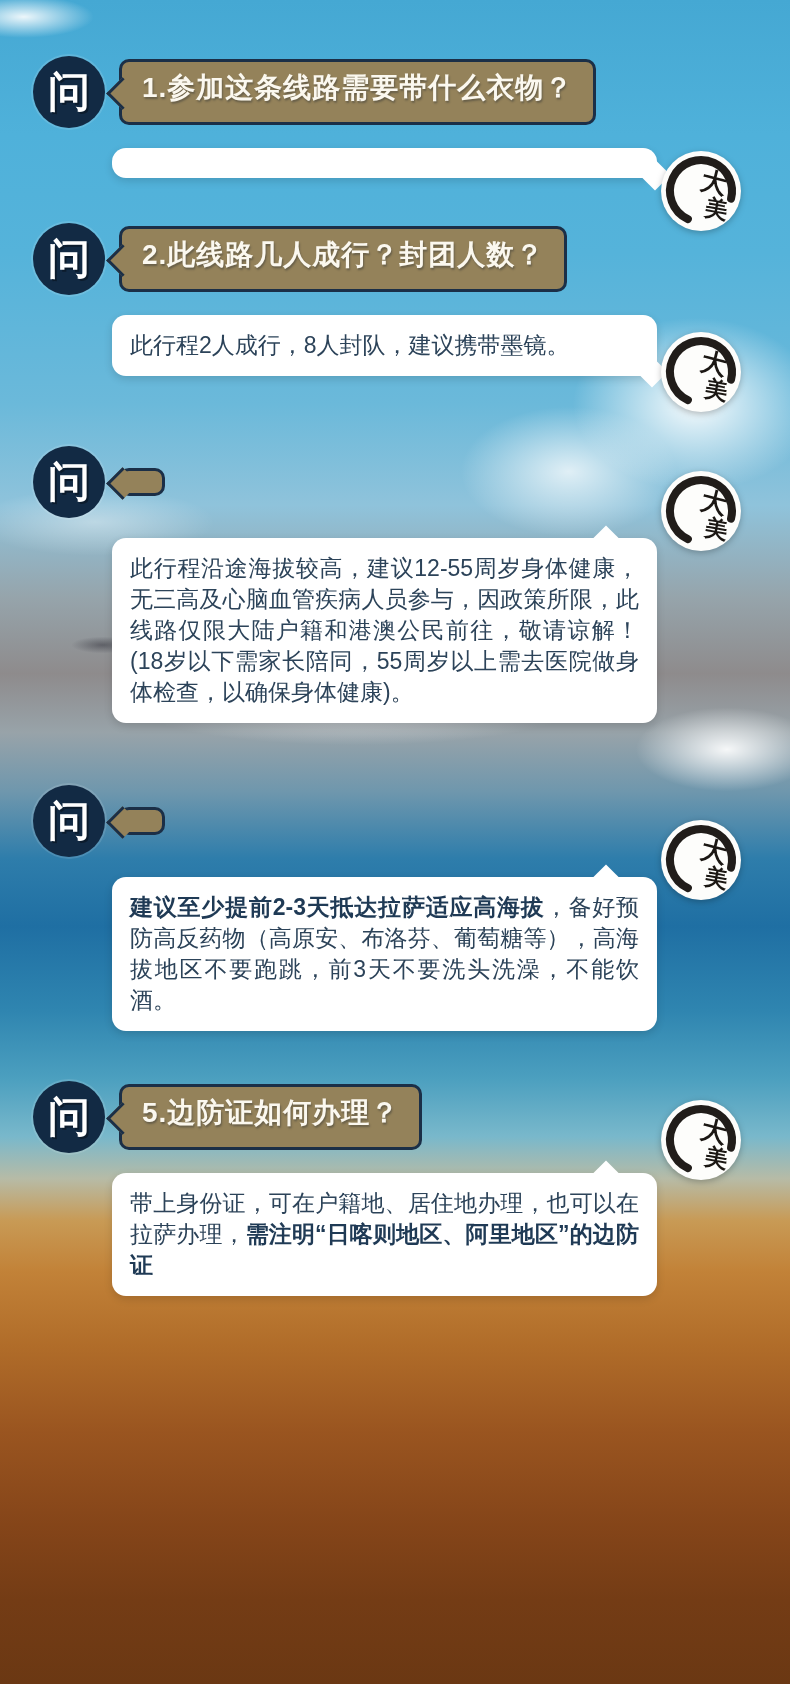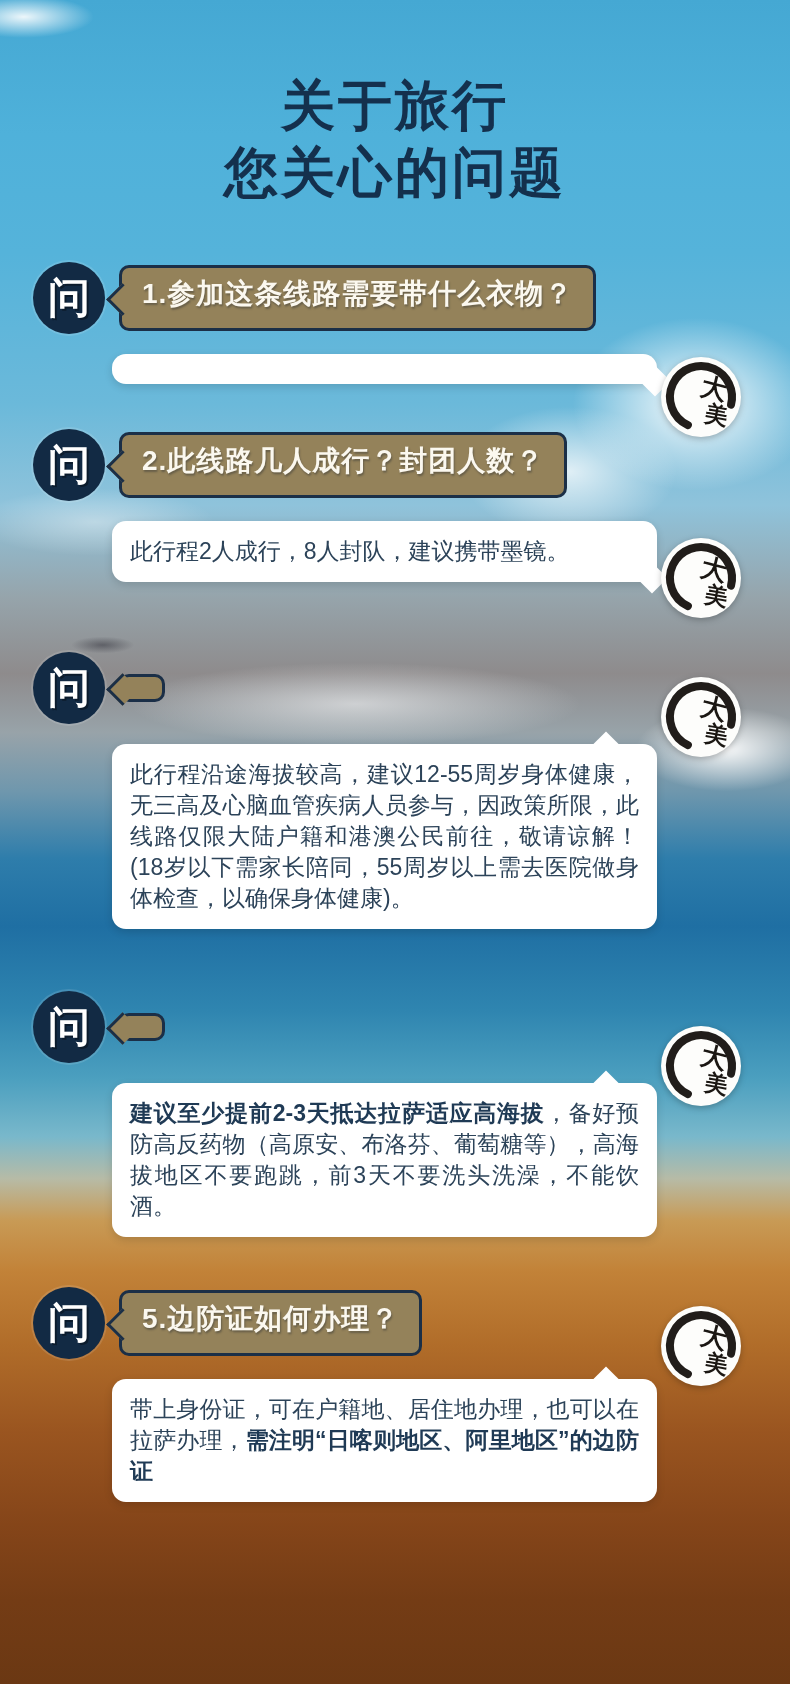--- a/index.html
+++ b/index.html
@@ -74,24 +74,20 @@
   section:nth-of-type(4) .seal{top:-58px;}
   section:nth-of-type(5) .seal{top:-74px;}
   .seal svg{width:82px;height:82px;display:block;filter:drop-shadow(0 2px 3px rgba(0,0,0,.25));}
 </style>
 </head>
 <body>
 
 <div class="poster">
   <div class="content">
 
-    <div class="title">
-      <div>关于旅行</div>
-      <div>您关心的问题</div>
-    </div>
 
     <div class="sections">
 
       <section class="qa">
         <div class="q-row">
           <div class="q-badge">
             <span>问</span>
           </div>
           <div class="q-bar">
             <span class="q-tail"></span>

